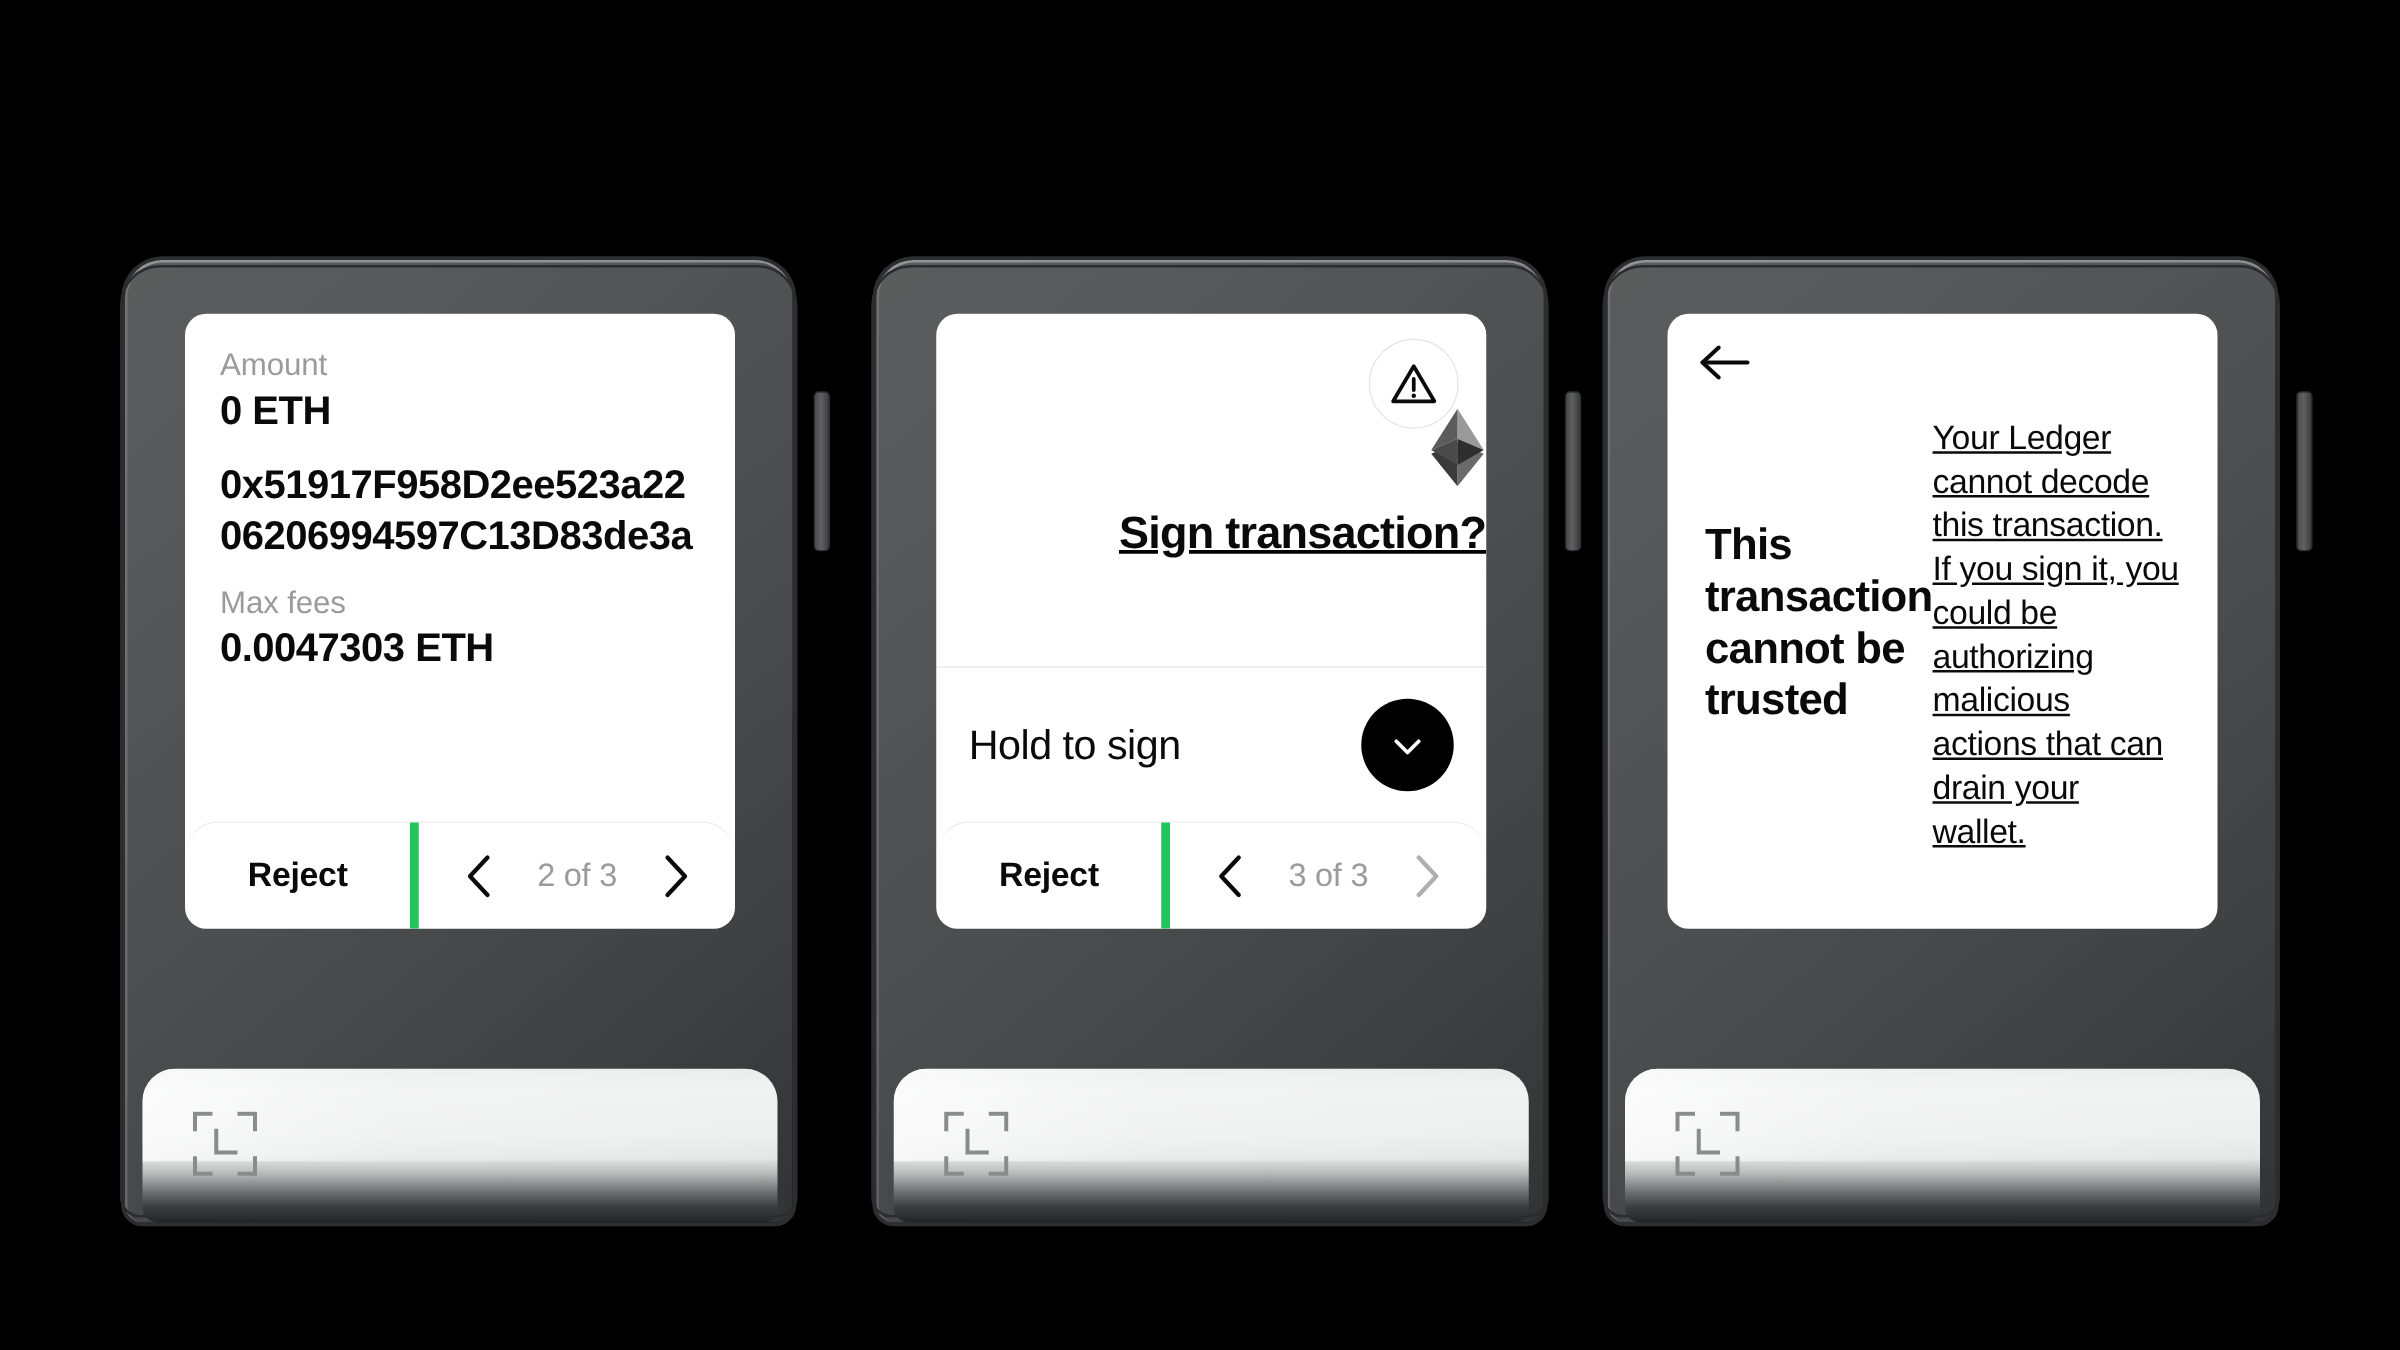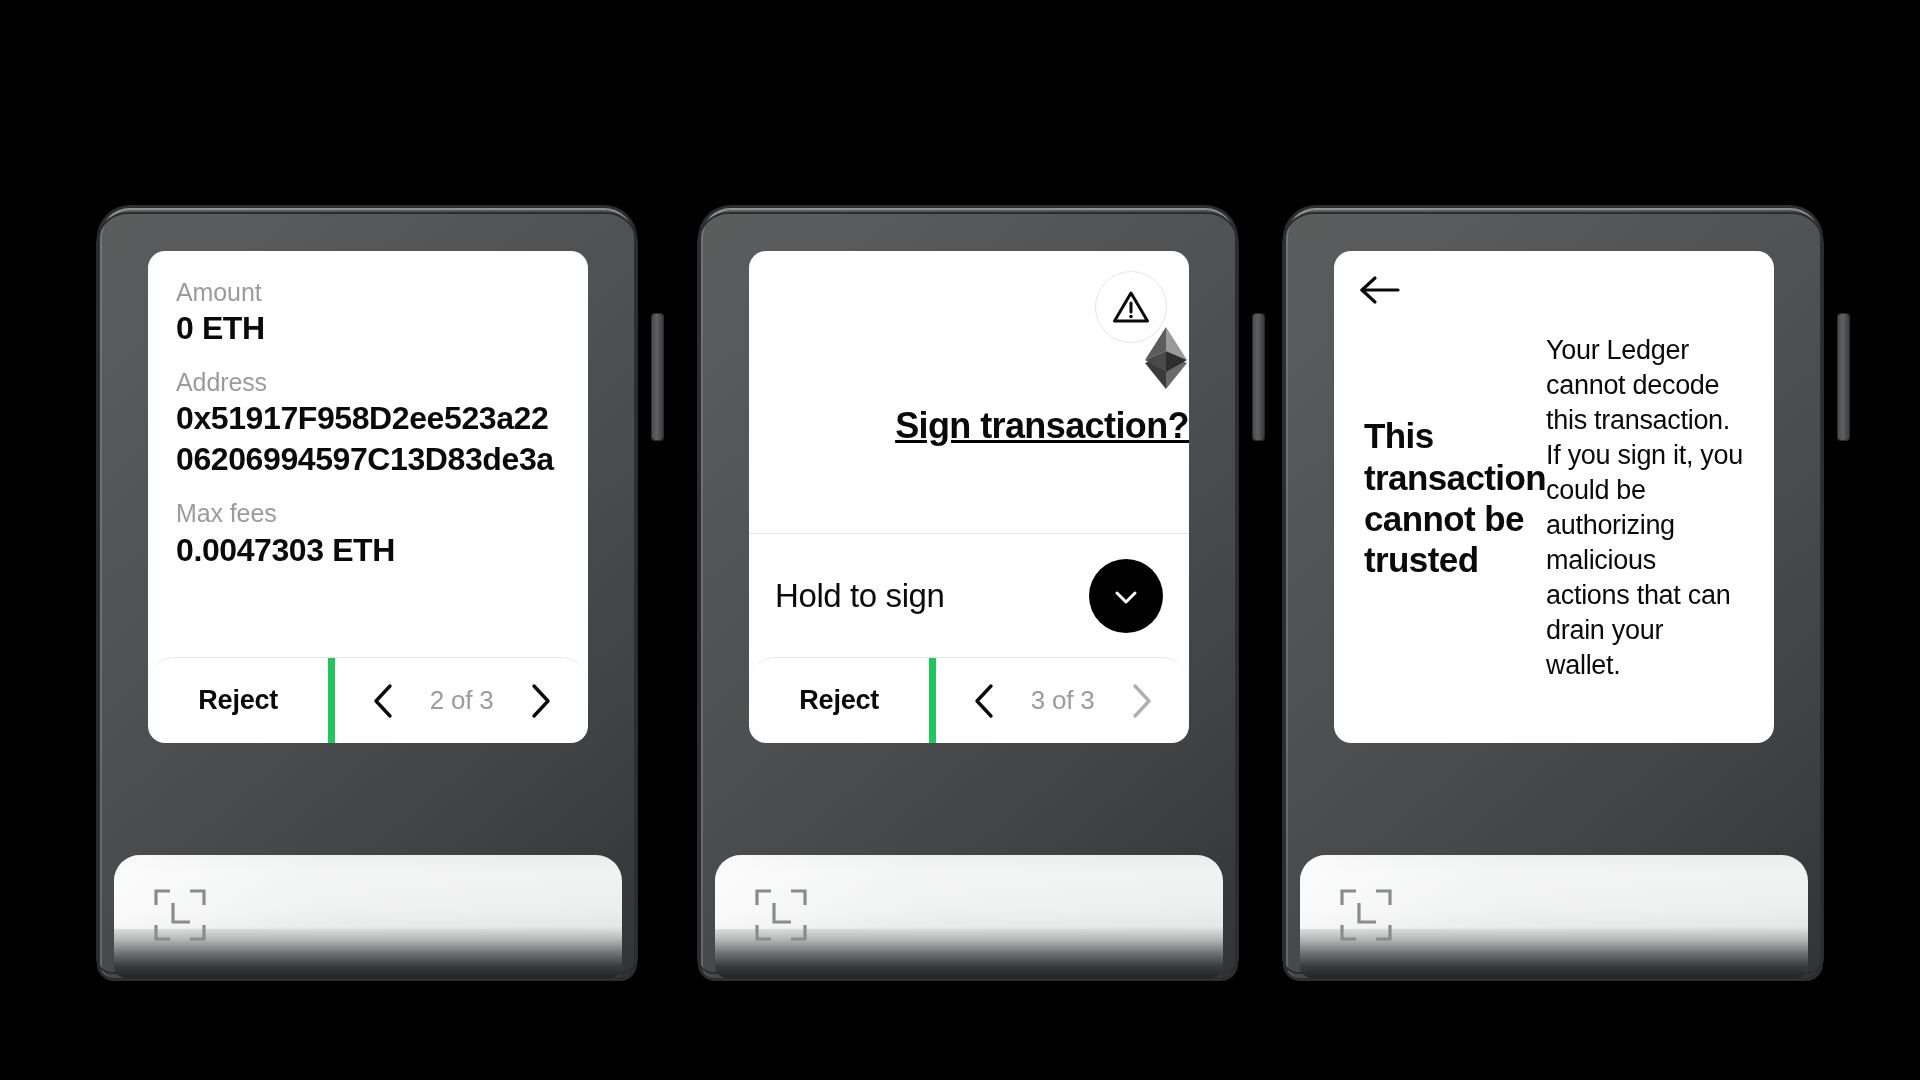--- a/index.html
+++ b/index.html
@@ -291,20 +291,21 @@
     line-height: 1.18;
     letter-spacing: -0.6px;
     margin-bottom: 20px;
   }
 
   .warn-text {
     font-size: 27px;
     color: #0a0a0a;
     line-height: 1.3;
     letter-spacing: -0.3px;
+    text-decoration: underline;
   }
 
   .warn-link {
     font-size: 27px;
     color: #0a0a0a;
     letter-spacing: -0.3px;
     margin-top: 38px;
   }
 </style>
 </head>
@@ -320,21 +321,20 @@
 
     <div class="screen">
       <div class="screen-pad">
 
         <div class="field-block">
           <div class="field-label">Amount</div>
           <div class="field-value">0 ETH</div>
         </div>
 
         <div class="field-block">
-          <div class="field-label">Address</div>
           <div class="field-value">0x51917F958D2ee523a2206206994597C13D83de3a</div>
         </div>
 
         <div class="field-block">
           <div class="field-label">Max fees</div>
           <div class="field-value">0.0047303 ETH</div>
         </div>
 
       </div>
 

